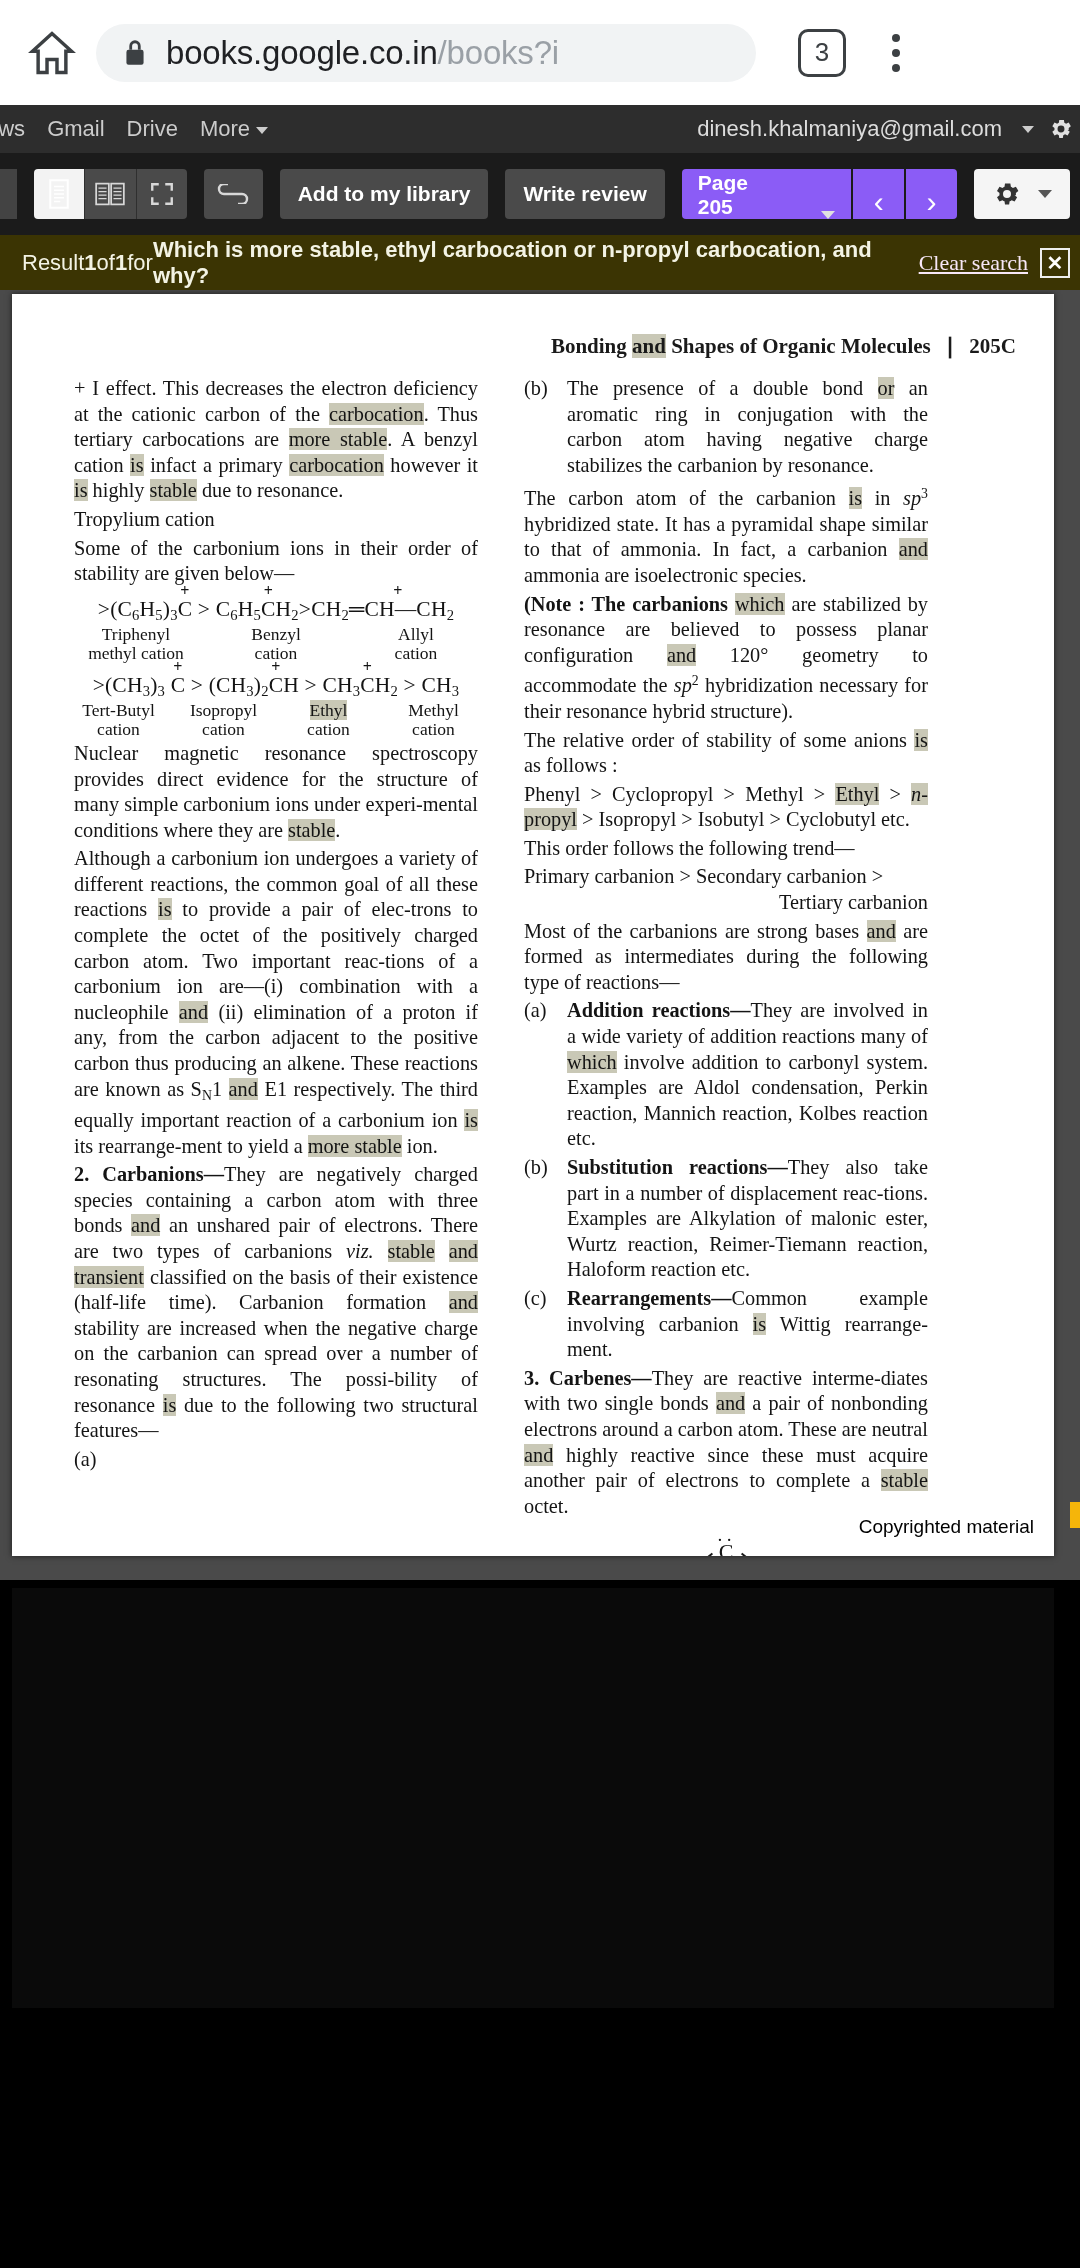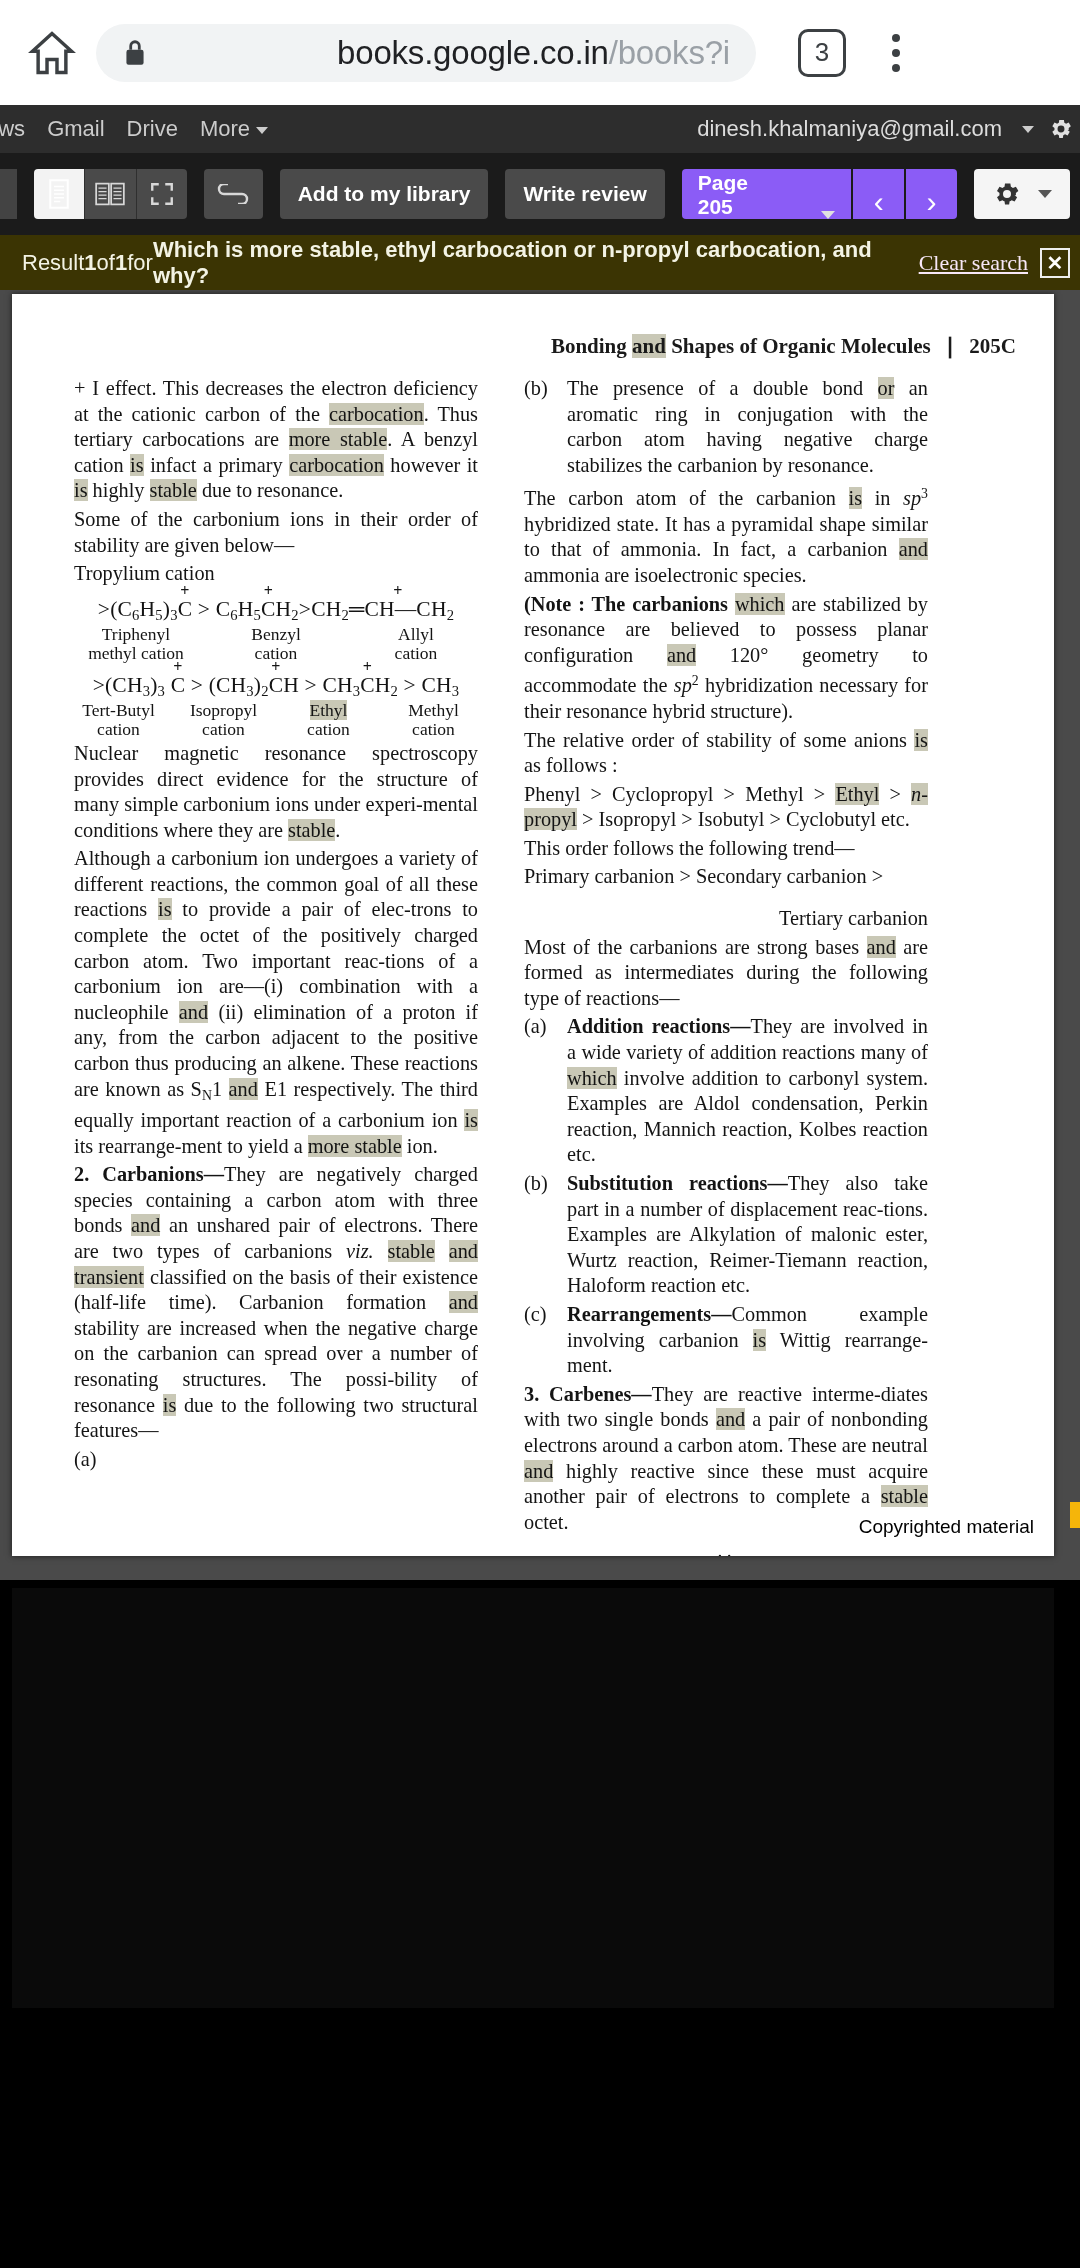--- a/index.html
+++ b/index.html
@@ -15,21 +15,21 @@
     height: 105px; background: #ffffff;
     display: flex; align-items: center;
     padding: 0 26px;
   }
   .home-icon { width: 52px; height: 52px; flex: 0 0 52px; position: relative; margin-right: 18px;}
   .home-icon svg { width: 52px; height: 52px; }
 
   .omnibox {
     flex: 1 1 auto; height: 58px; background: #f1f3f4;
     border-radius: 35px; display: flex; align-items: center;
-    padding: 0 26px; max-width: 660px; justify-content: space-between;
+    padding: 0 26px; max-width: 660px;
   }
   .lock-icon { width: 26px; height: 30px; flex: 0 0 26px; margin-right: 18px; }
   .lock-icon svg { width: 26px; height: 30px; display:block; }
   .url-text {
     font-size: 33px; color: #202124; white-space: nowrap;
     overflow: hidden; letter-spacing: -0.2px;
   }
   .url-text .dim { color: #9aa0a6; }
 
   .tab-count {
@@ -137,21 +137,21 @@
     display: flex; gap: 46px;
     font-family: "Liberation Serif", serif;
     color: #141414;
   }
   .col { width: 404px; }
   .col p {
     font-size: 20.3px; line-height: 25.6px;
     text-align: justify; margin-bottom: 3px;
     hyphens: none;
   }
-  .col p.tight { margin-bottom: 16px; }
+  .col p.tight { margin-bottom: 0; }
   .hang {
     display: flex; gap: 9px; font-size: 20.3px; line-height: 25.6px;
     text-align: justify; margin-bottom: 3px;
   }
   .hang .mark { flex: 0 0 auto; width: 34px; }
   .hang .body { flex: 1 1 auto; text-align: justify; }
   .bold { font-weight: bold; }
   .ital { font-style: italic; }
   sub { font-size: 0.68em; vertical-align: -0.28em; }
   sup { font-size: 0.68em; vertical-align: 0.5em; }
@@ -322,23 +322,23 @@
   <div class="book-page">
     <div class="page-inner">
 
       <div class="run-head"><span>Bonding </span><span class="hl">and</span><span> Shapes of Organic Molecules</span>&nbsp;&nbsp;<span>❘</span>&nbsp;&nbsp;<span>205C</span></div>
 
       <div class="cols">
 
         <div class="col">
           <p><span>+ I effect. This decreases the electron deficiency at the cationic carbon of the </span><span class="hl">carbocation</span><span>. Thus tertiary carbocations are </span><span class="hl">more stable</span><span>. A benzyl cation </span><span class="hl">is</span><span> infact a primary </span><span class="hl">carbocation</span><span> however it </span><span class="hl">is</span><span> highly </span><span class="hl">stable</span><span> due to resonance.</span></p>
 
+          <p>Tropylium cation</p>
+
           <p>Some of the carbonium ions in their order of stability are given below—</p>
-
-          <p>Tropylium cation</p>
 
           <div class="formula"><span>&gt;(C</span><sub>6</sub><span>H</span><sub>5</sub><span>)</span><sub>3</sub><span class="plus-over"><span class="pc">+</span><span>C</span></span><span> &gt; C</span><sub>6</sub><span>H</span><sub>5</sub><span class="plus-over"><span class="pc">+</span><span>C</span></span><span>H</span><sub>2</sub><span>&gt;CH</span><sub>2</sub><span class="plus-over"><span class="pc">+</span><span>═CH—CH</span></span><sub>2</sub></div>
 
           <div class="labels">
             <div><span>Triphenyl</span><br><span>methyl cation</span></div>
             <div><span>Benzyl</span><br><span>cation</span></div>
             <div><span>Allyl</span><br><span>cation</span></div>
           </div>
 
           <div class="formula"><span>&gt;(CH</span><sub>3</sub><span>)</span><sub>3</sub>&nbsp;<span class="plus-over"><span class="pc">+</span><span>C</span></span><span> &gt; (CH</span><sub>3</sub><span>)</span><sub>2</sub><span class="plus-over"><span class="pc">+</span><span>C</span></span><span>H</span><span> &gt; CH</span><sub>3</sub><span class="plus-over"><span class="pc">+</span><span>C</span></span><span>H</span><sub>2</sub><span> &gt; CH</span><sub>3</sub></div>

